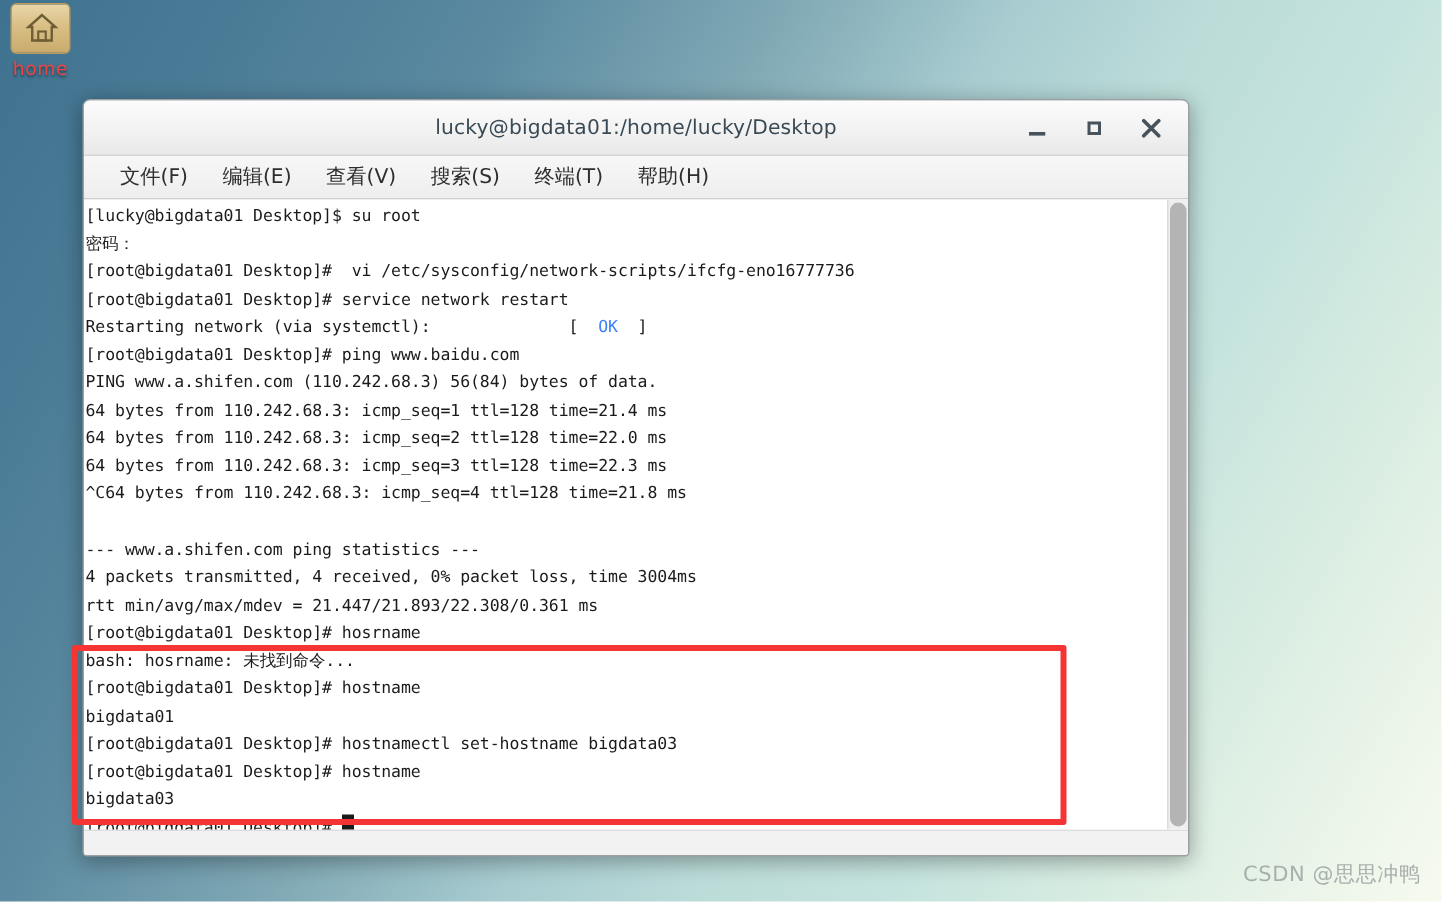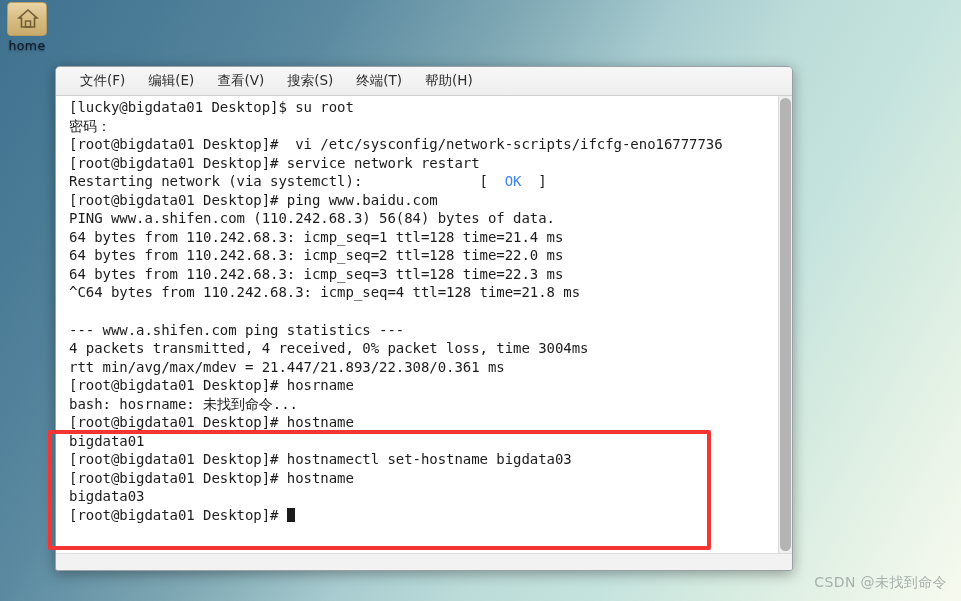--- a/index.html
+++ b/index.html
@@ -35,21 +35,21 @@
   .desk-icon {
     width: 54px;
     text-align: center;
     margin-top: 2px;
     cursor: pointer;
   }
   .desk-icon .glyph { display: block; margin: 0 auto; }
   .desk-icon .caption {
     display: block;
     font-size: 12.5px;
-    color: #0f172a;
+    color: #ef4444;
     font-family: "DejaVu Sans", sans-serif;
     text-shadow: 0 1px 2px rgba(0,0,0,.55);
     margin-top: 2px;
     letter-spacing: .4px;
   }
 
   
   .home-glyph {
     width: 40px; height: 34px;
     border-radius: 4px;
@@ -144,23 +144,23 @@
   .term-area {
     flex: 1 1 auto;
     background: #ffffff;
     display: flex;
     position: relative;
     overflow: hidden;
   }
 
   .term-screen {
     flex: 1 1 auto;
-    padding: 2px 0 0 13px;
+    padding: 2px 0 0 1px;
     font-family: "DejaVu Sans Mono", monospace;
-    font-size: 14px;
+    font-size: 11px;
     line-height: 18.55px;
     color: #1b1b1b;
     white-space: pre;
     overflow: hidden;
     position: relative;
     letter-spacing: -0.05px;
   }
   .term-line { height: 18.55px; }
   .ok { color: #3b82f6; text-align: right; }
 
@@ -236,20 +236,38 @@
       </svg>
     </span>
     <span class="caption">home</span>
   </div>
 
 
 </div>
 
 <div class="window">
 
+  <div class="titlebar">
+    <div class="title-text">lucky@bigdata01:/home/lucky/Desktop</div>
+    <div class="win-buttons">
+      <div class="win-btn min">
+        <svg width="11" height="4" viewBox="0 0 11 4">
+            <rect x="0" y="1" width="11" height="2.4" fill="#46525c"></rect>
+          </svg>
+      </div>
+      <div class="win-btn">
+        <span class="sq"></span>
+      </div>
+      <div class="win-btn">
+        <svg width="13" height="13" viewBox="0 0 13 13">
+          <path d="M1.5 1.5 L11.5 11.5 M11.5 1.5 L1.5 11.5" stroke="#46525c" stroke-width="2.4" stroke-linecap="round"></path>
+        </svg>
+      </div>
+    </div>
+  </div>
 
   <div class="menubar">
     <div class="menu-item">文件(F)</div>
     <div class="menu-item">编辑(E)</div>
     <div class="menu-item">查看(V)</div>
     <div class="menu-item">搜索(S)</div>
     <div class="menu-item">终端(T)</div>
     <div class="menu-item">帮助(H)</div>
   </div>
 
@@ -258,13 +276,13 @@
     <div class="scrollbar">
       <div class="scroll-thumb"></div>
     </div>
   </div>
 
   <div class="statusbar"></div>
 </div>
 
 <div class="redbox"></div>
 
-<div class="watermark">CSDN @未找到命令</div>
+<div class="watermark">CSDN @思思冲鸭</div>
 
 </body></html>

